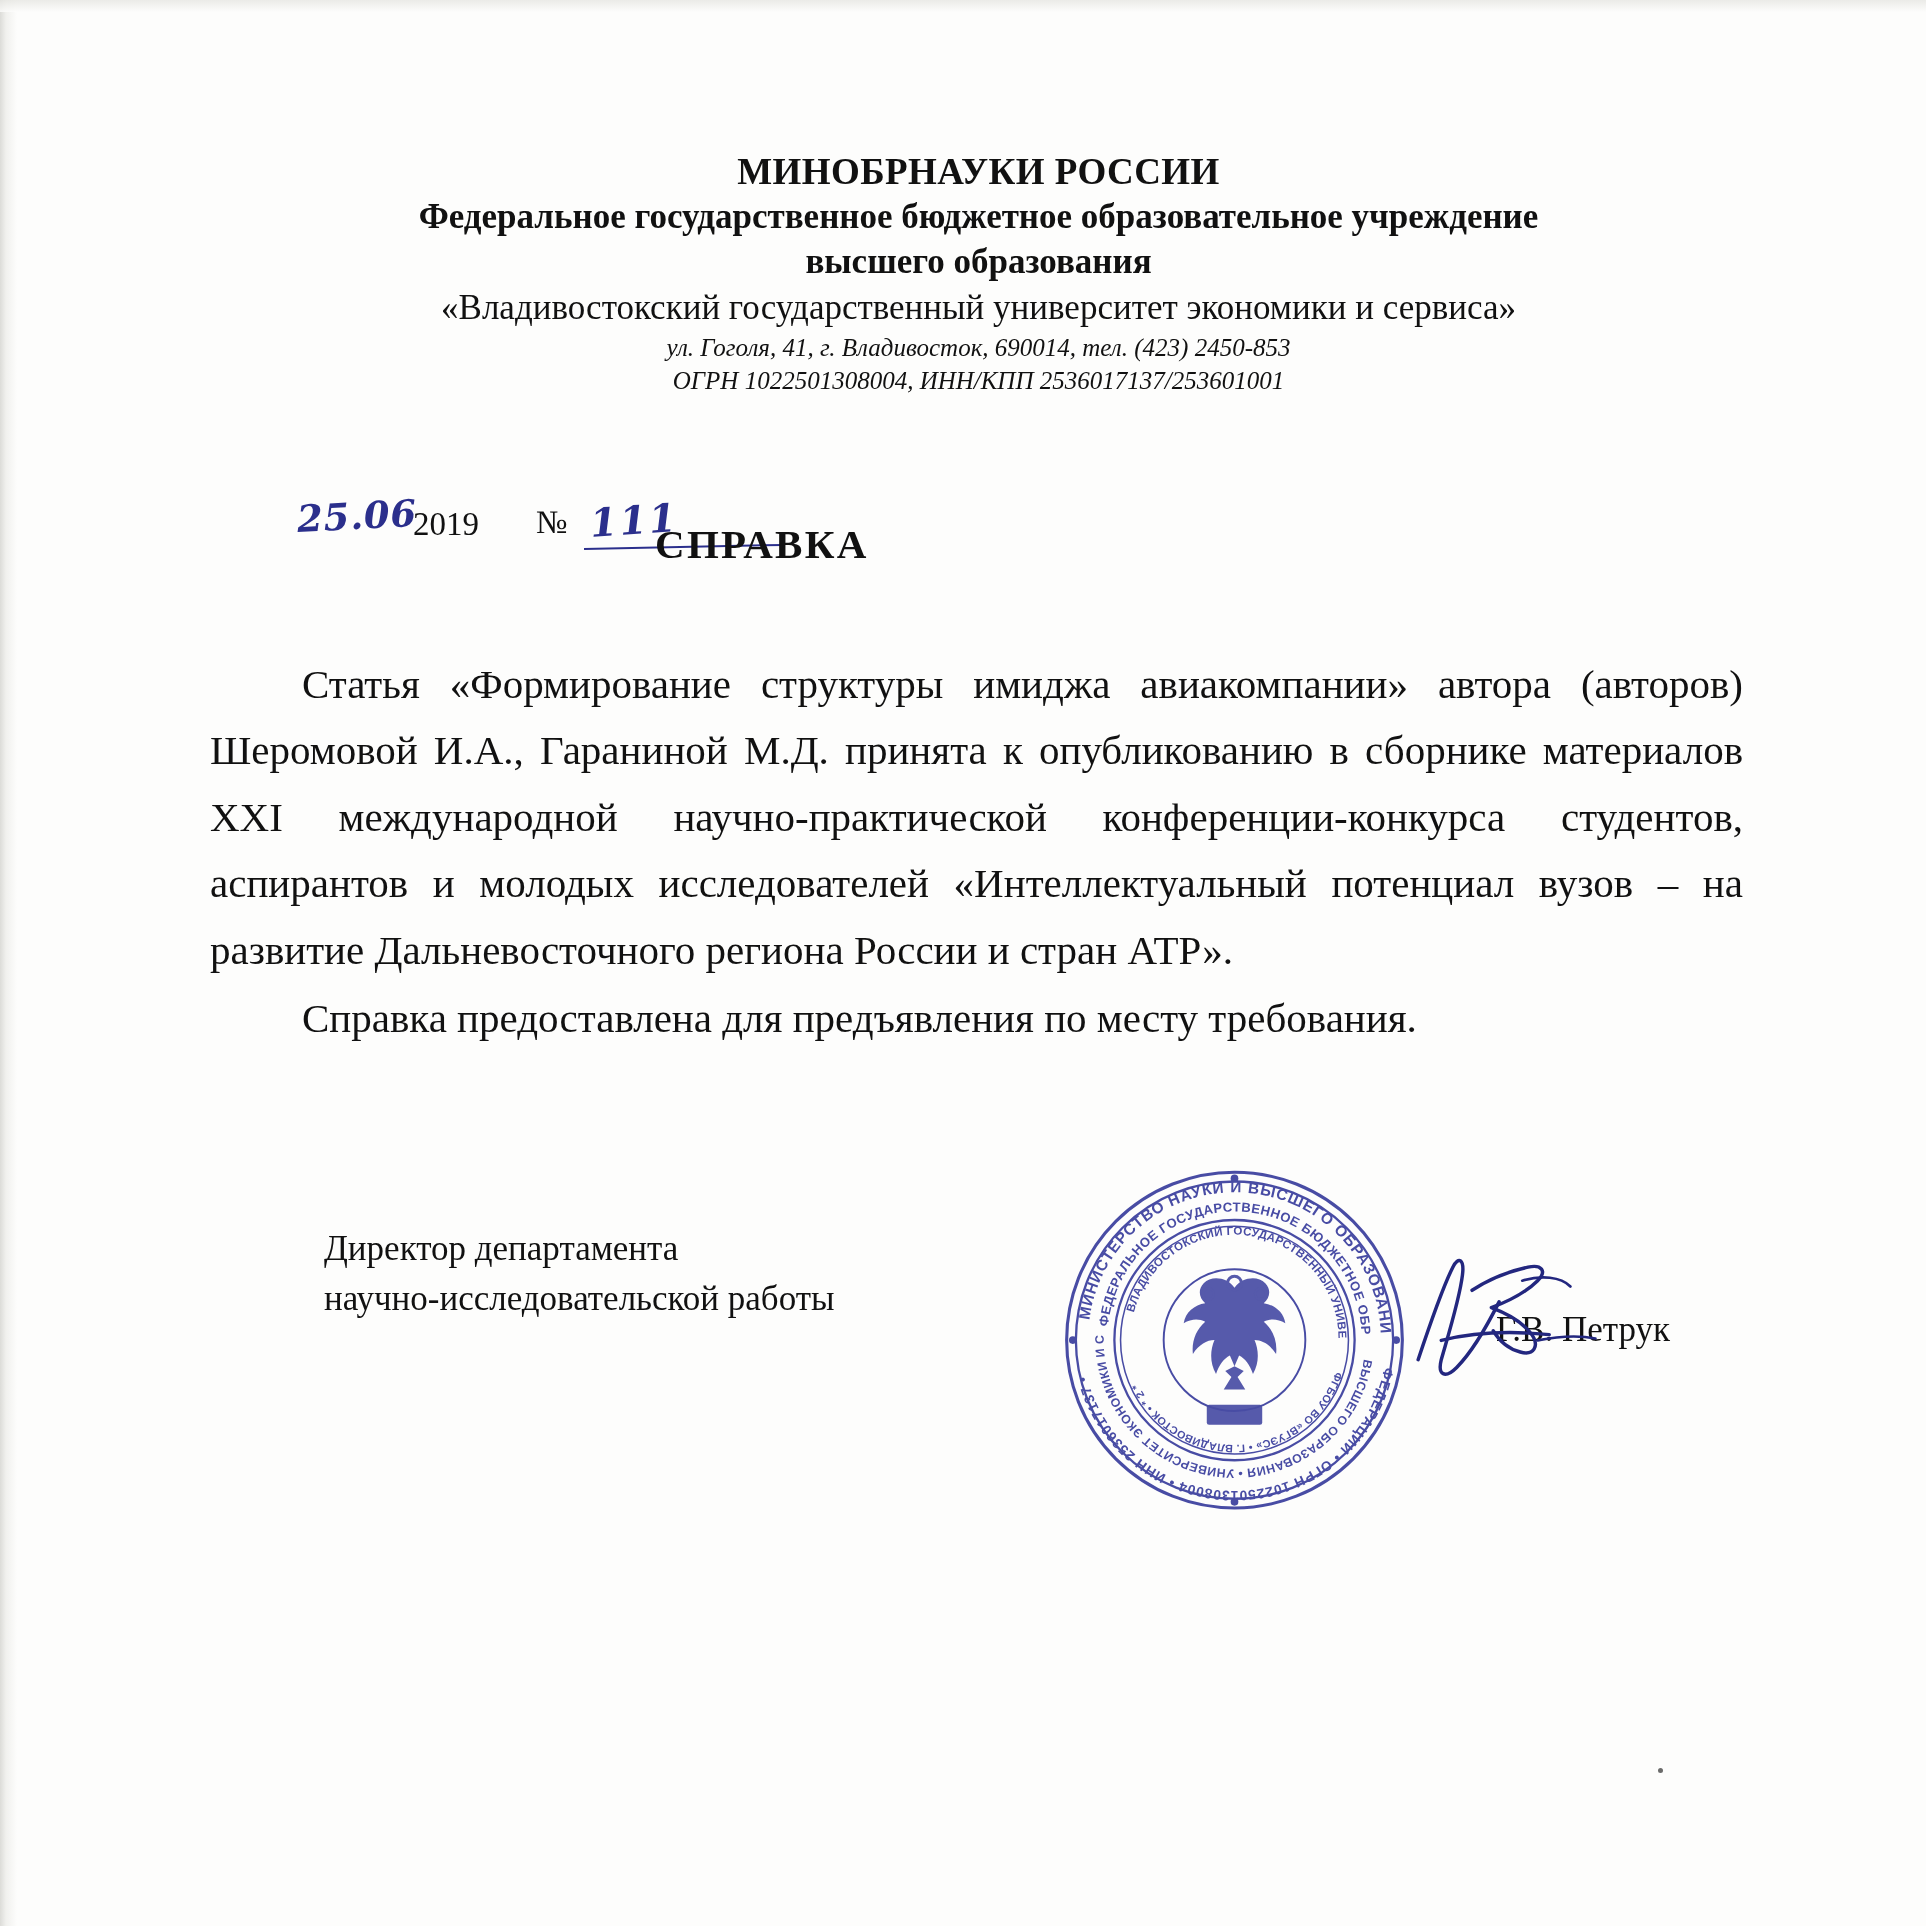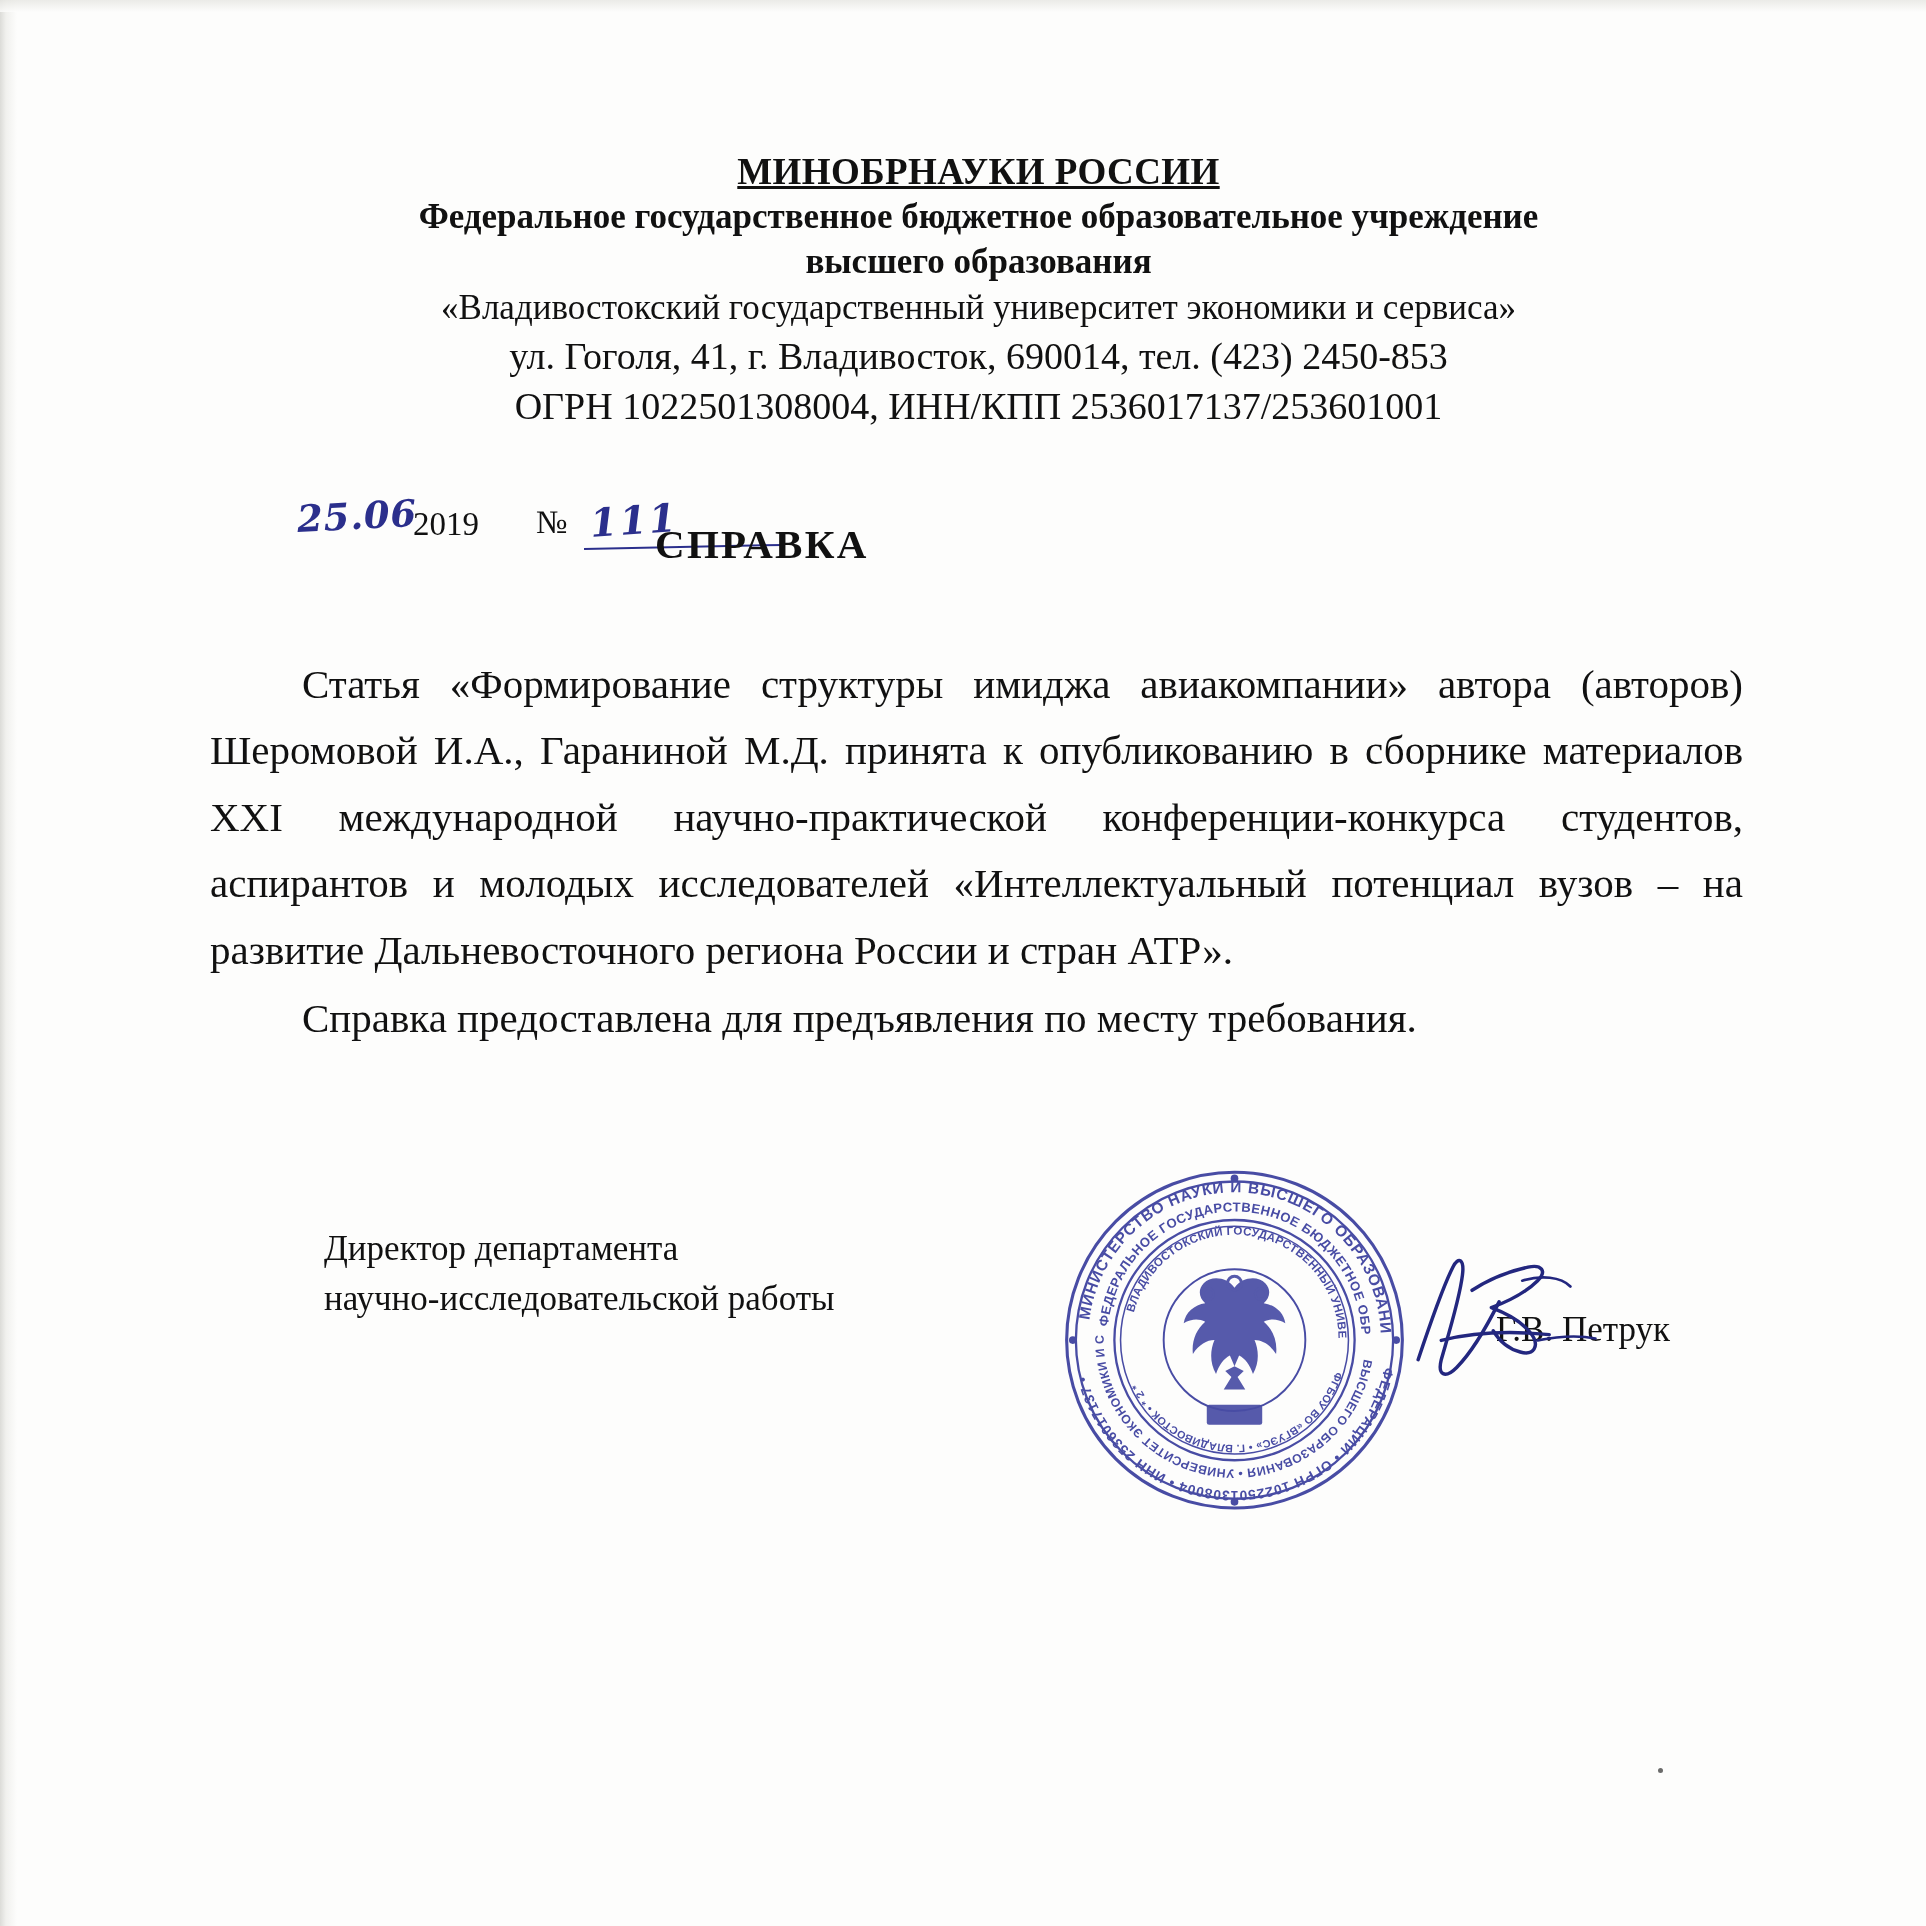--- a/index.html
+++ b/index.html
@@ -47,39 +47,39 @@
     left: 216px;
     top: 150px;
     width: 1525px;
     text-align: center;
   }
   .lh-line1 {
     font-weight: bold;
     font-size: 37px;
     letter-spacing: 0.4px;
     line-height: 1.18;
-    text-decoration: underline;
   }
   .lh-line2,
   .lh-line3 {
     font-weight: bold;
     font-size: 35px;
     line-height: 1.30;
   }
   .lh-line4 {
     font-weight: normal;
     font-size: 35px;
     line-height: 1.30;
     margin-top: 0.8px;
   }
   .lh-line5,
   .lh-line6 {
     font-weight: normal;
-    font-size: 38px;
+    font-size: 25px;
     line-height: 1.32;
+    font-style: italic;
   }
 
   
   .datenum {
     position: absolute;
     left: 297px;
     top: 501px;
     width: 655px;
     height: 58px;
     font-size: 33px;

